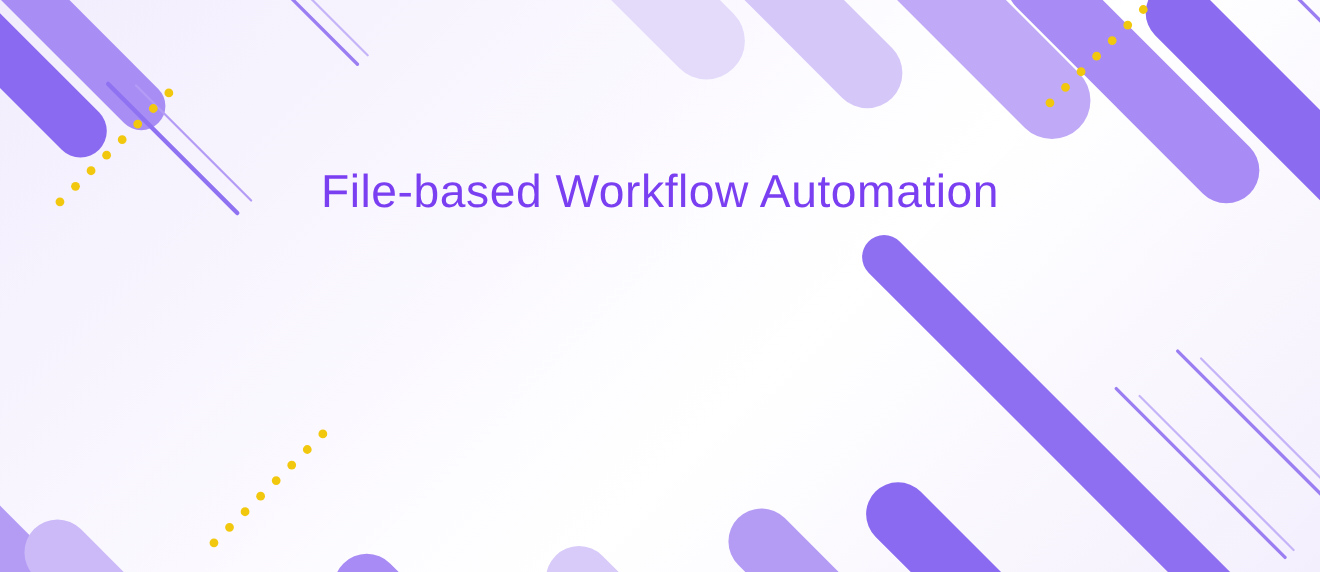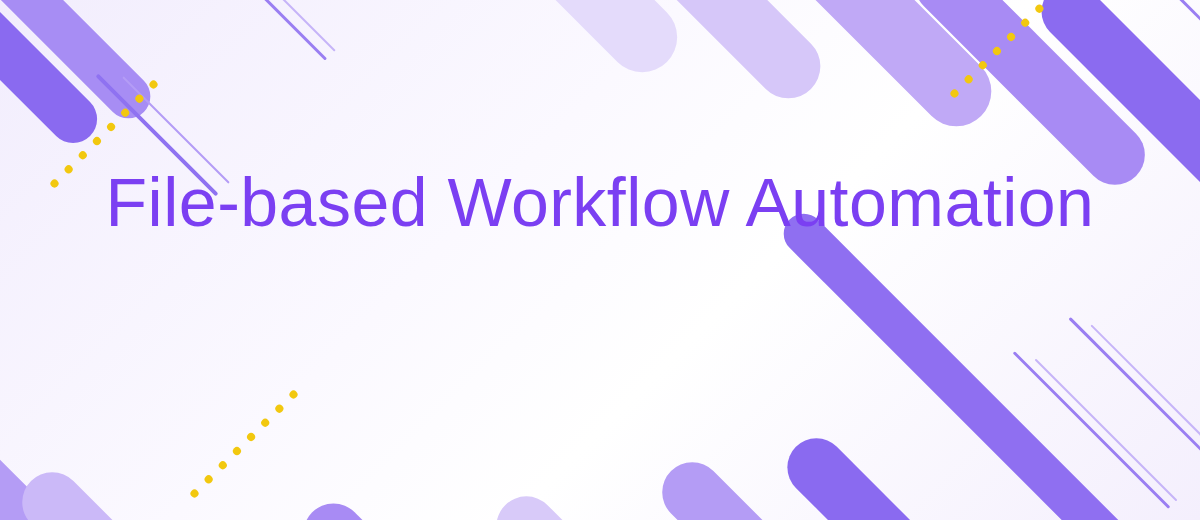--- a/index.html
+++ b/index.html
@@ -29,26 +29,26 @@
     transform-origin: center;
   }
   .dots span {
     width: 8px;
     height: 8px;
     border-radius: 50%;
     background: #f2c80f;
   }
   .title {
     position: absolute;
-    top: 160px;
+    top: 148px;
     left: 0;
     right: 0;
     text-align: center;
     font-family: -apple-system, BlinkMacSystemFont, "Segoe UI", Helvetica, Arial, sans-serif;
-    font-size: 68px;
+    font-size: 42px;
     font-weight: 400;
     line-height: 1.25;
     color: #7b3ff2;
     letter-spacing: 0.5px;
   }
 </style>
 </head>
 <body>
 
 <div class="canvas">

